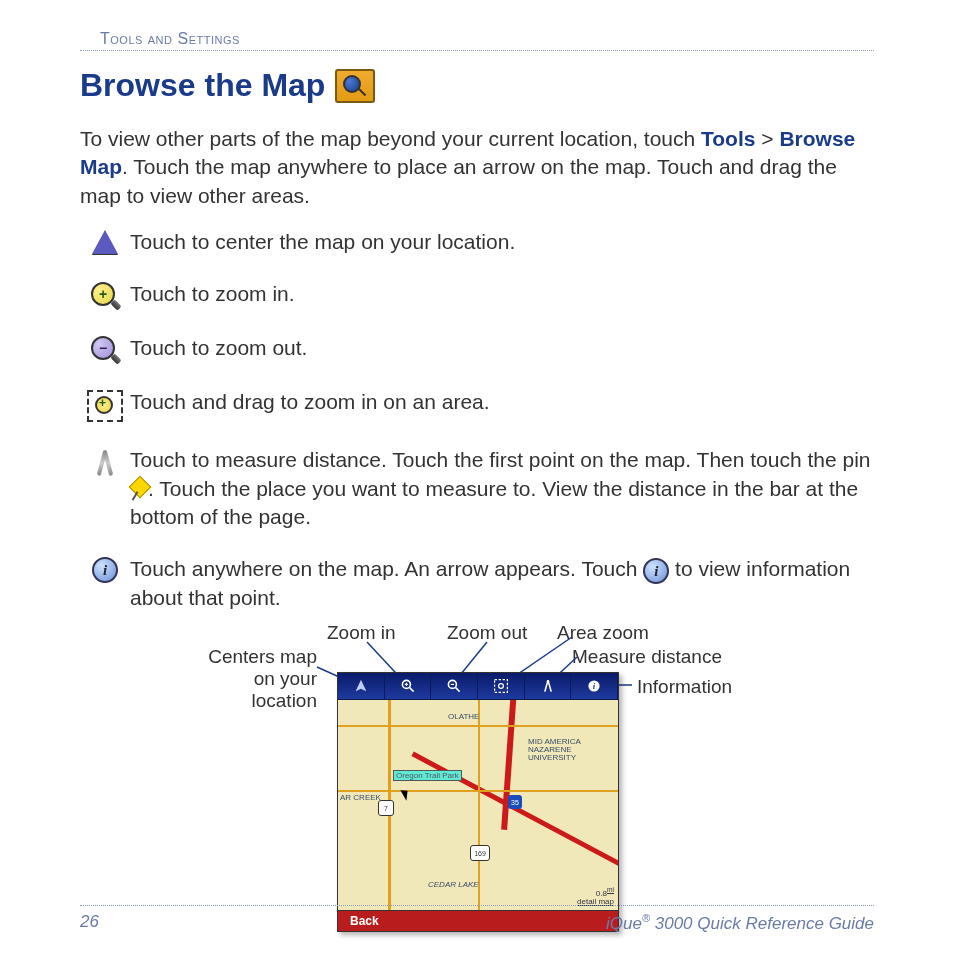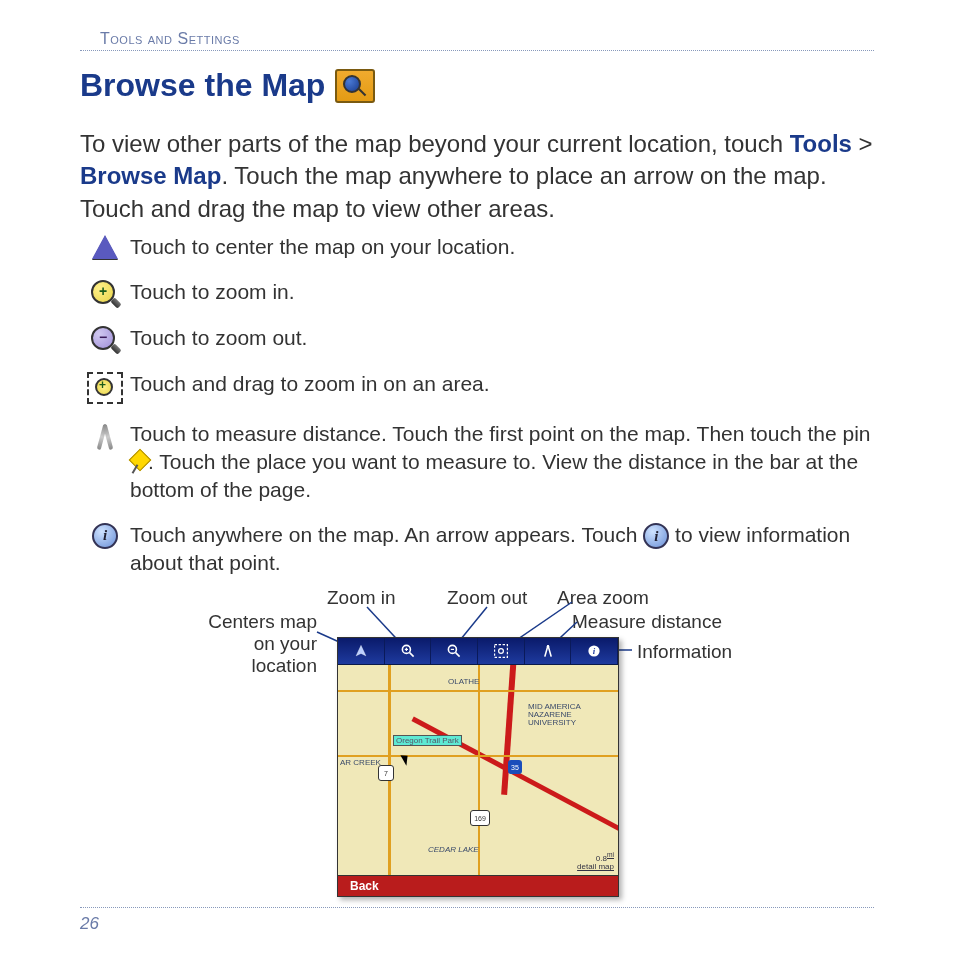--- a/index.html
+++ b/index.html
@@ -52,30 +52,30 @@
   }
   .title-icon::after {
     content: "";
     position: absolute;
     width: 10px; height: 2px;
     background: #333;
     transform: rotate(45deg);
     top: 20px; left: 20px;
   }
   .intro {
-    font-size: 24px;
+    font-size: 21px;
     line-height: 1.35;
     color: #333;
-    margin-bottom: 8px;
+    margin-bottom: 18px;
   }
   .blue-bold { color: #1a3a8a; font-weight: bold; }
   .icon-table {
     display: grid;
     grid-template-columns: 50px 1fr;
-    row-gap: 16px;
+    row-gap: 24px;
     align-items: start;
     font-size: 21px;
     line-height: 1.35;
     color: #333;
   }
   .icon-cell { display: flex; justify-content: center; align-items: flex-start; padding-top: 2px; }
   .ic {
     width: 28px; height: 28px; display: inline-block;
   }
   .ic-tri {
@@ -373,13 +373,16 @@
           <span style="text-decoration:underline;">detail map</span>
         </div>
       </div>
       <div class="map-back">Back</div>
     </div>
   </div>
 </div>
 
 <div class="footer">
   <span>26</span>
+  <span>
+    <span>iQue</span><span class="sup">®</span><span> 3000 Quick Reference Guide</span>
+  </span>
 </div>
 
 </body></html>

